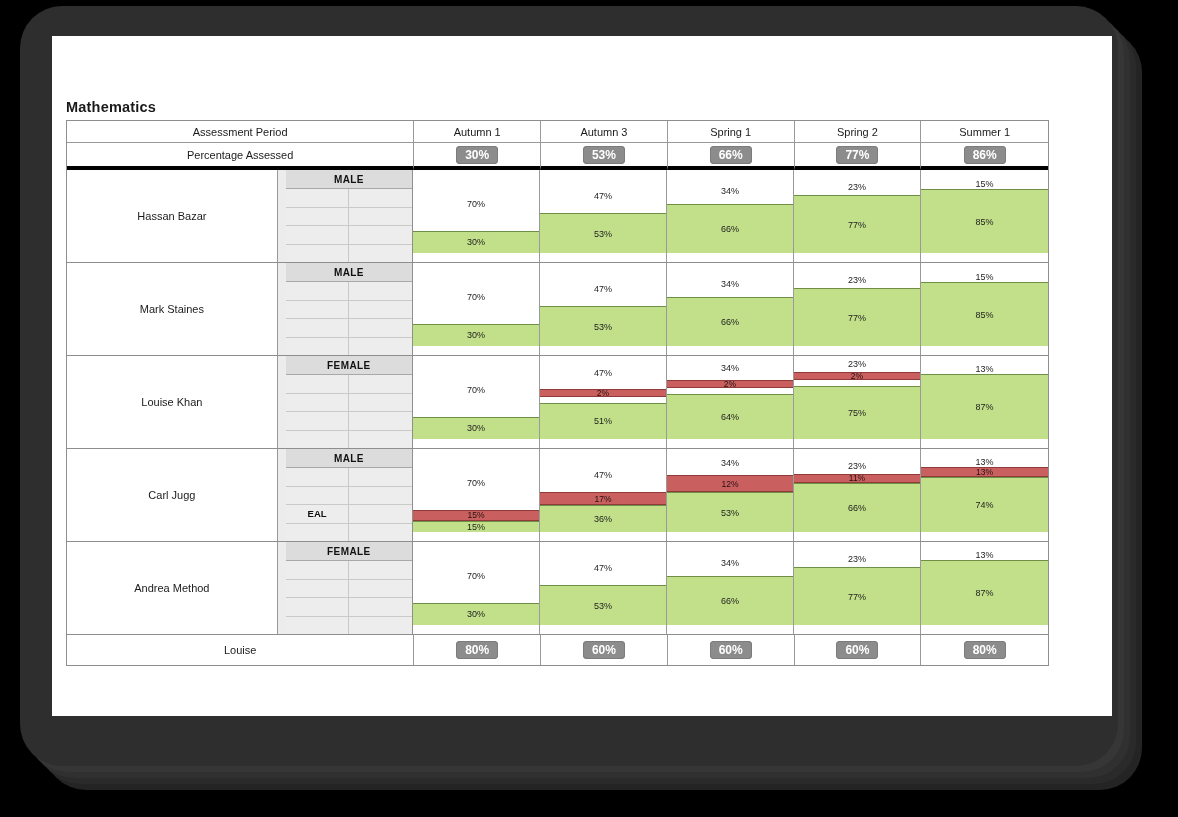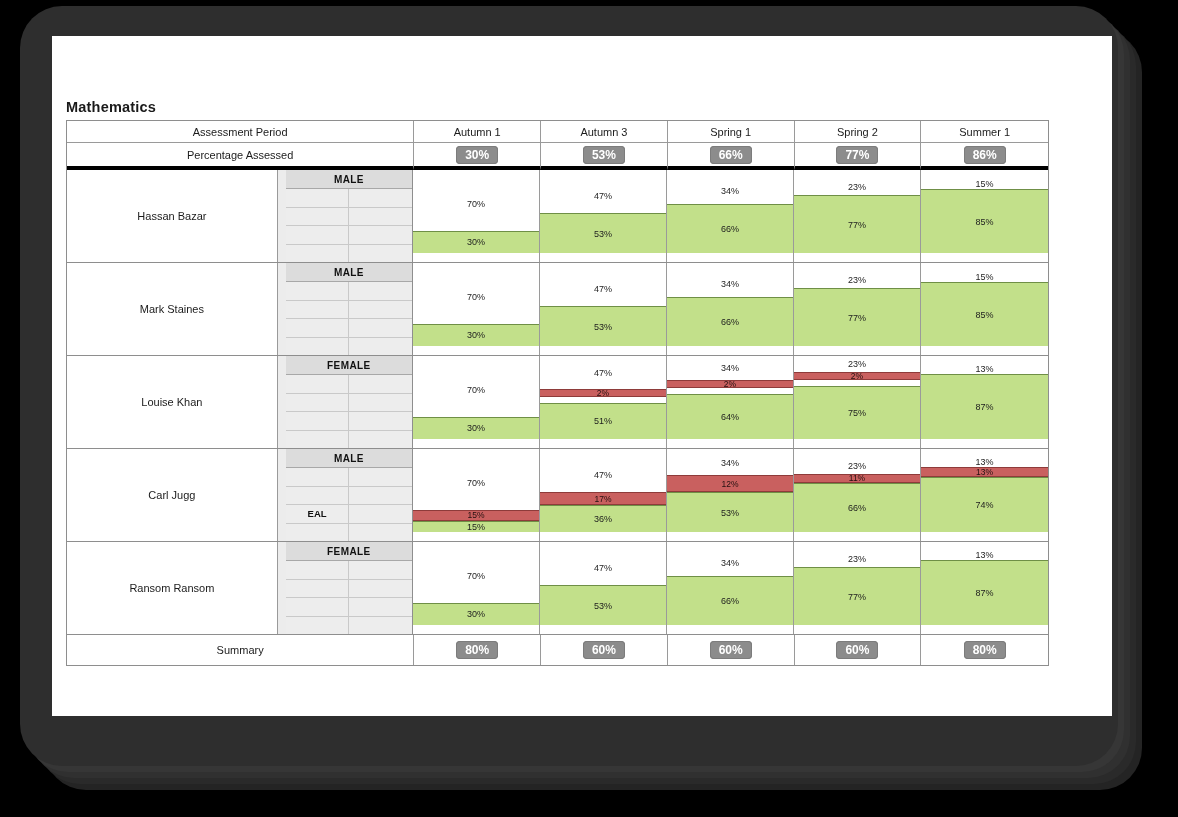--- a/index.html
+++ b/index.html
@@ -418,21 +418,21 @@
               </div>
               <div class="term-col">
                 <div class="seg seg-white" style="height: 9.75px;">13%</div>
                 <div class="seg seg-red" style="height: 9.75px;">13%</div>
                 <div class="seg seg-green" style="height: 55.5px;">74%</div>
                 <div class="seg-pad"></div>
               </div>
             </div>
           </div>
           <div class="student">
-            <div class="name-cell">Ransom Ransom</div>
+            <div class="name-cell">Andrea Method</div>
             <div class="demo">
               <div class="demo-hdr">FEMALE</div>
               <div class="demo-row">
                 <div class="demo-c"></div>
                 <div class="demo-c"></div>
               </div>
               <div class="demo-row">
                 <div class="demo-c"></div>
                 <div class="demo-c"></div>
               </div>
@@ -469,21 +469,21 @@
               <div class="term-col">
                 <div class="seg seg-white" style="height: 9.75px;">13%</div>
                 <div class="seg seg-green" style="height: 65.25px;">87%</div>
                 <div class="seg-pad"></div>
               </div>
             </div>
           </div>
         </div>
 
       <div class="summary">
-        <div class="cell c-left">Summary</div>
+        <div class="cell c-left">Louise</div>
         <div class="cell c-term">
             <span class="badge">80%</span>
           </div>
         <div class="cell c-term">
             <span class="badge">60%</span>
           </div>
         <div class="cell c-term">
             <span class="badge">60%</span>
           </div>
         <div class="cell c-term">

